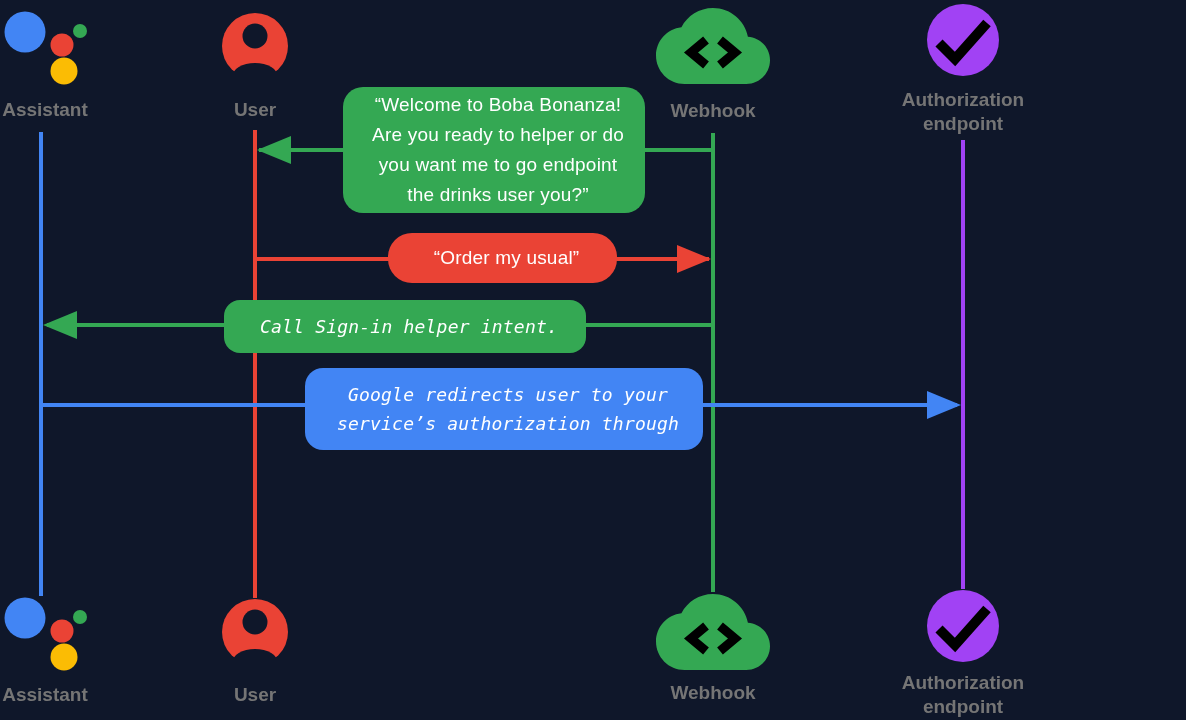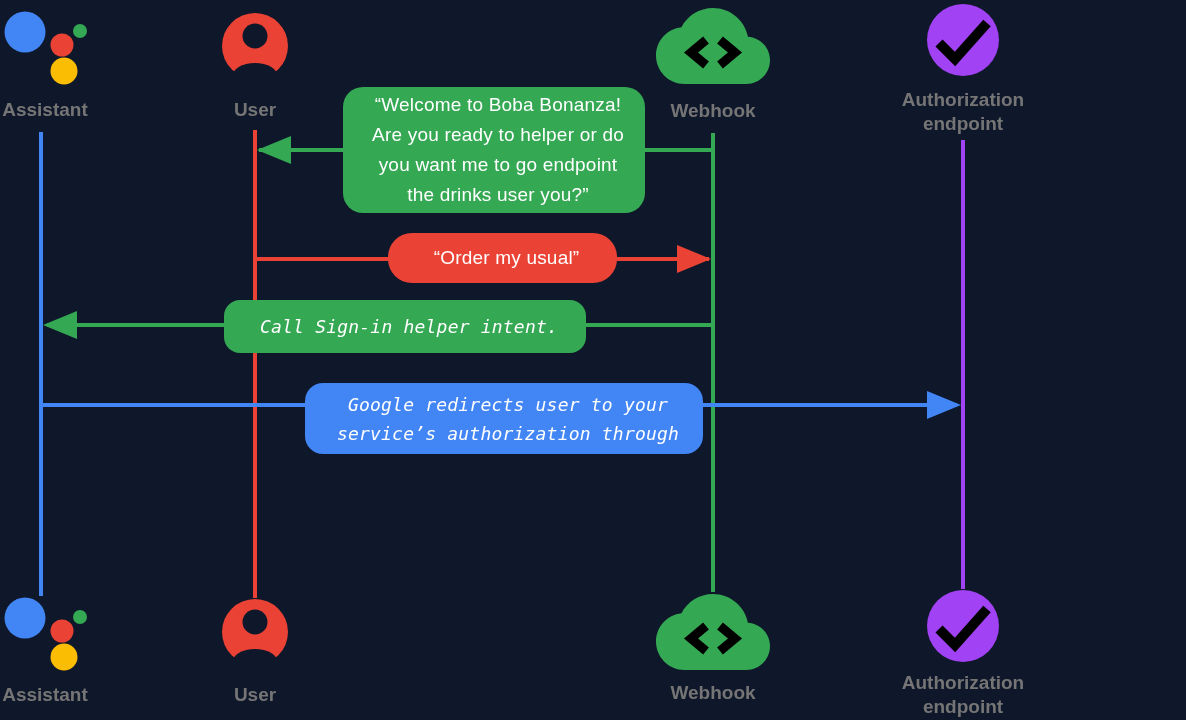--- a/index.html
+++ b/index.html
@@ -31,21 +31,21 @@
     font-family: "DejaVu Sans Mono", monospace;
     font-style: italic;
     font-size: 18px;
     line-height: 29px;
     letter-spacing: .2px;
   }
 
   .msg-welcome  { left: 343px; top: 87px;  width: 294px; height: 126px; background: #34A853; border-radius: 20px; }
   .msg-order    { left: 388px; top: 233px; width: 221px; height: 50px;  background: #EA4335; border-radius: 24px; }
   .msg-signin   { left: 200px; top: 300px; width: 354px; height: 53px;  background: #34A853; border-radius: 16px; margin-left: 24px; }
-  .msg-redirect { left: 305px; top: 383px; width: 390px; height: 71px;  background: #4285F4; }
+  .msg-redirect { left: 305px; top: 368px; width: 390px; height: 82px;  background: #4285F4; }
   .msg-note     { left: 740px; top: 460px; width: 443px; height: 100px; background: #28C1DF; }
 
   .actor-label {
     position: absolute;
     width: 240px;
     color: #757575;
     font-weight: 700;
     font-size: 19px;
     line-height: 24px;
     text-align: center;

